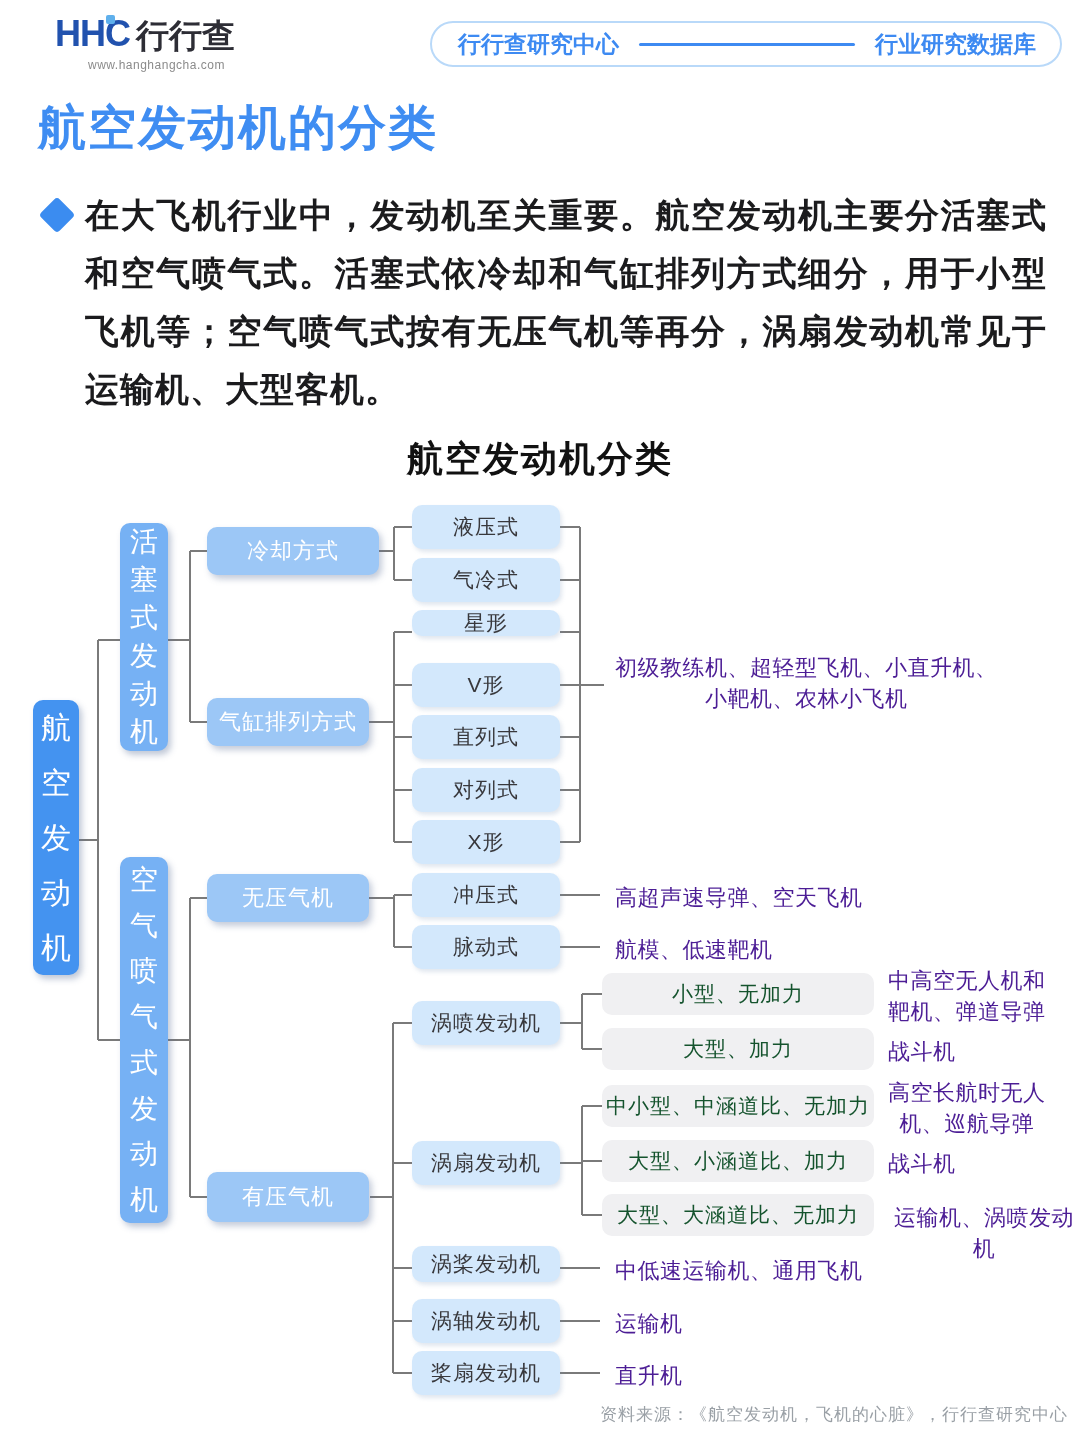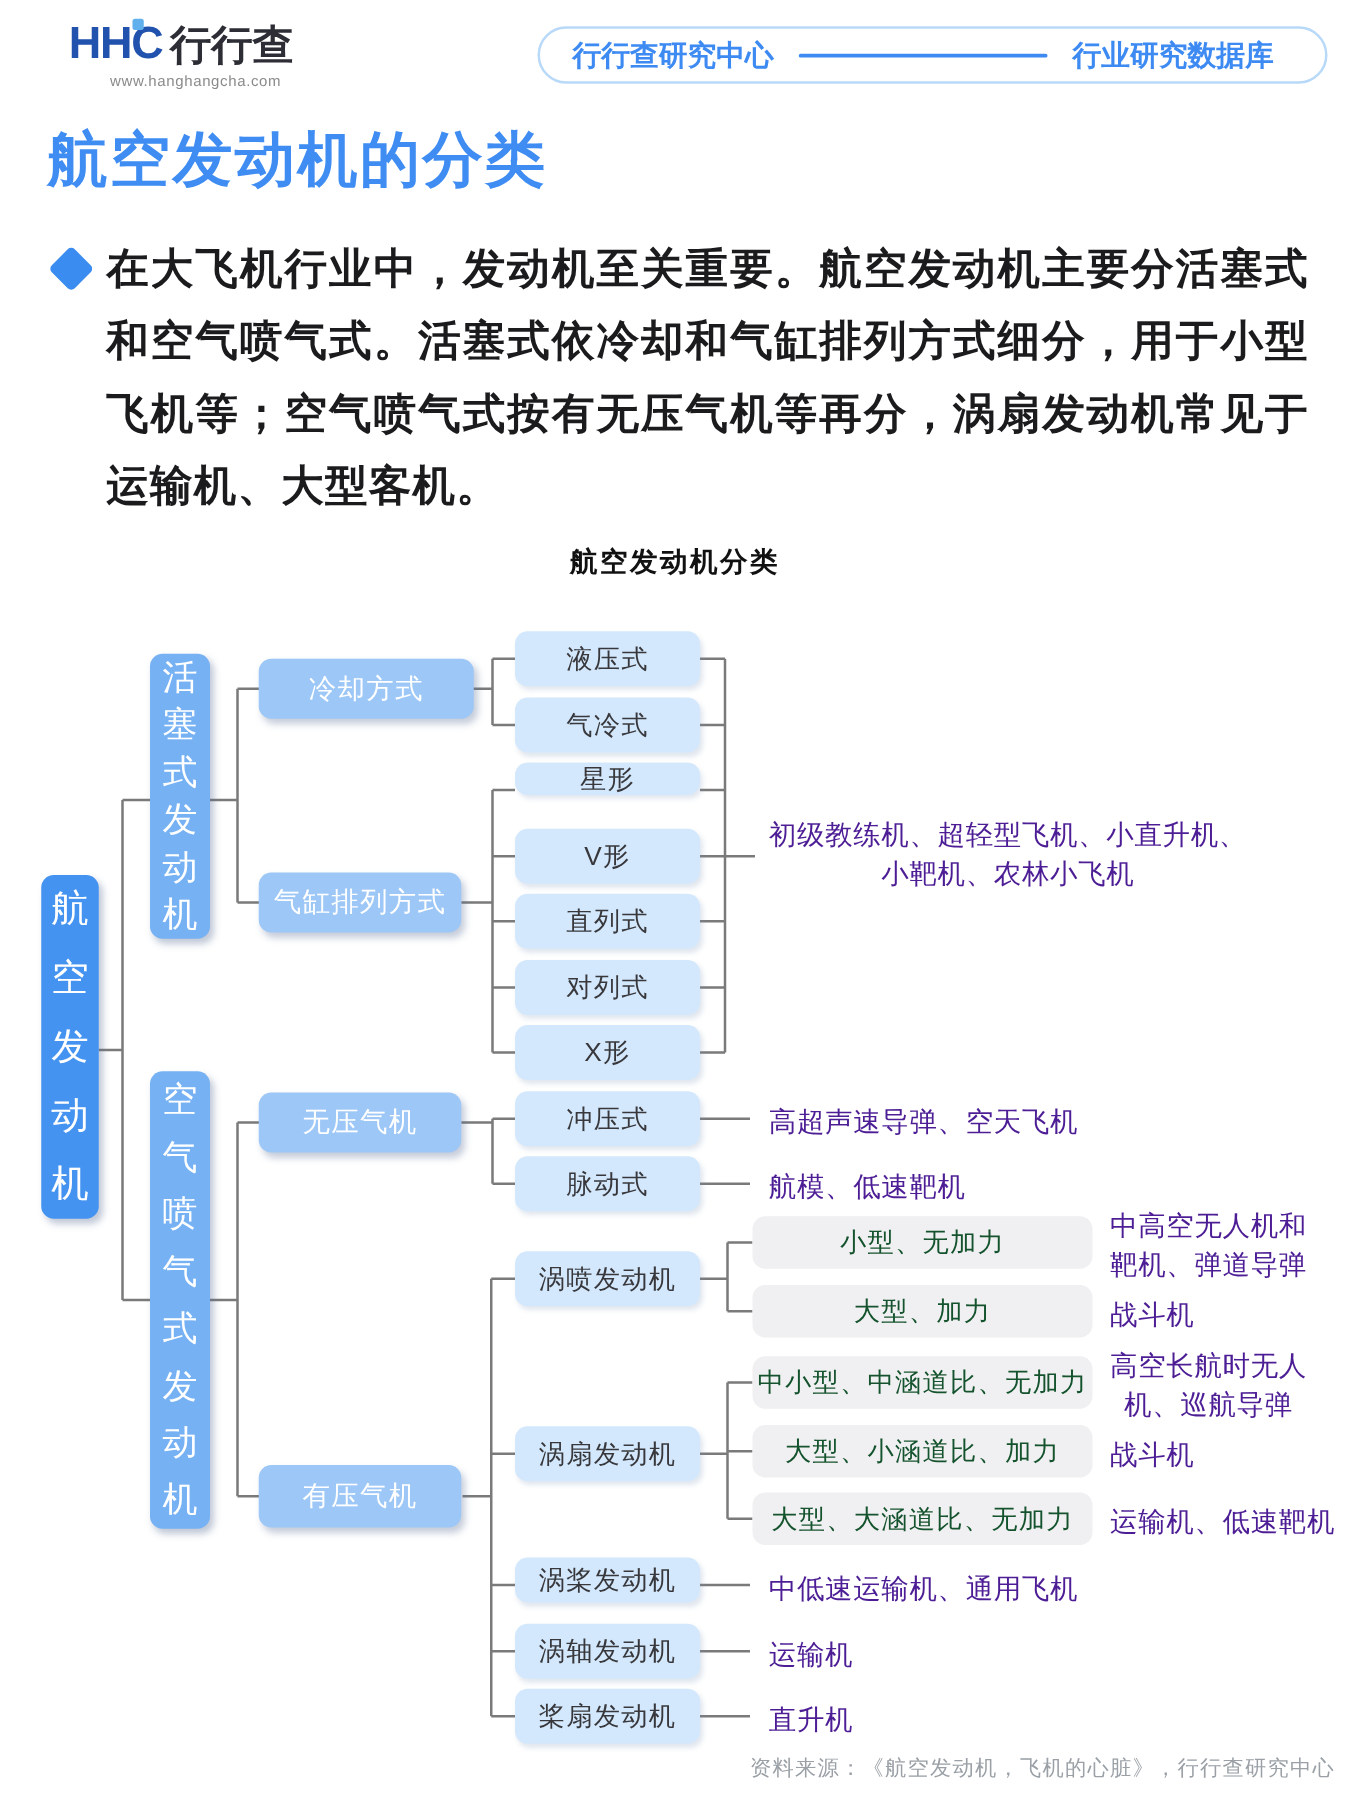--- a/index.html
+++ b/index.html
@@ -8,28 +8,28 @@
   
   .logo{position:absolute;left:55px;top:16px;display:flex;align-items:flex-end;gap:6px;}
   .logo-en{font-size:36px;font-weight:bold;color:#2152ae;letter-spacing:-1px;line-height:1;}
   .logo-dot{position:absolute;left:51px;top:-1px;width:9px;height:9px;background:#5fb0ec;border-radius:2px;}
   .logo-cn{font-size:33px;font-weight:bold;color:#2d2d35;line-height:1;}
   .logo-url{position:absolute;left:88px;top:58px;font-size:12px;color:#8b8b8b;letter-spacing:.5px;}
   .badge{position:absolute;left:430px;top:21px;width:632px;height:46px;border:2.5px solid #b9d9f9;
          border-radius:25px;display:flex;align-items:center;box-sizing:border-box;background:#fff;}
   .badge-left{font-size:23px;font-weight:bold;color:#3d8af2;padding-left:26px;white-space:nowrap;}
   .badge-line{flex:1;height:3px;background:#3d8af2;margin:0 20px;border-radius:2px;}
-  .badge-right{font-size:23px;font-weight:bold;color:#3d8af2;padding-right:41px;white-space:nowrap;}
+  .badge-right{font-size:23px;font-weight:bold;color:#3d8af2;padding-right:24px;white-space:nowrap;}
   
   .page-title{position:absolute;left:38px;top:96px;font-size:48px;font-weight:bold;color:#3f8df2;letter-spacing:2px;}
   .diamond{position:absolute;left:44px;top:202px;width:26px;height:26px;background:#3b8cf0;border-radius:4px;transform:rotate(45deg);}
   .intro{position:absolute;left:85px;top:186px;width:962px;font-size:34px;line-height:58px;
          font-weight:600;color:#1b1b1d;text-align:justify;letter-spacing:1px;}
   .diagram-title{position:absolute;left:0;top:435px;width:1080px;text-align:center;
-                 font-size:22px;font-weight:bold;color:#111;letter-spacing:2px;}
+                 font-size:36px;font-weight:bold;color:#111;letter-spacing:2px;}
   
   .connectors{position:absolute;left:0;top:0;pointer-events:none;}
   .node{position:absolute;box-sizing:border-box;border-radius:10px;display:flex;align-items:center;justify-content:center;}
   .vbox{color:#fff;text-align:center;word-break:break-all;display:block;
         box-shadow:3px 4px 6px rgba(90,110,150,.38);}
   .root{background:#4493f0;font-size:30px;}
   .branch{background:#76b1f4;font-size:28px;}
   .cat{background:#9cc7f6;color:#fff;font-size:22px;letter-spacing:1px;box-shadow:3px 4px 6px rgba(90,110,150,.35);}
   .leaf{background:#d3e8fc;color:#38383c;font-size:21px;letter-spacing:1px;box-shadow:2px 3px 4px rgba(120,145,180,.22);}
   .variant{background:#f0f0f2;color:#14532d;font-size:21px;letter-spacing:1px;}
@@ -109,20 +109,20 @@
   <div class="ann" style="left:615px;top:652px;">初级教练机、超轻型飞机、小直升机、
 小靶机、农林小飞机</div>
   <div class="ann" style="left:615px;top:882px;">高超声速导弹、空天飞机</div>
   <div class="ann" style="left:615px;top:934px;">航模、低速靶机</div>
   <div class="ann" style="left:888px;top:965px;">中高空无人机和
 靶机、弹道导弹</div>
   <div class="ann" style="left:888px;top:1036px;">战斗机</div>
   <div class="ann" style="left:888px;top:1077px;">高空长航时无人
 机、巡航导弹</div>
   <div class="ann" style="left:888px;top:1148px;">战斗机</div>
-  <div class="ann" style="left:888px;top:1202px;">运输机、低速靶机</div>
+  <div class="ann" style="left:888px;top:1202px;">运输机、涡喷发动机</div>
   <div class="ann" style="left:615px;top:1255px;">中低速运输机、通用飞机</div>
   <div class="ann" style="left:615px;top:1308px;">运输机</div>
   <div class="ann" style="left:615px;top:1360px;">直升机</div>
 
   <div class="footer">资料来源：《航空发动机，飞机的心脏》，行行查研究中心</div>
 
 </div>
 
 </body></html>

